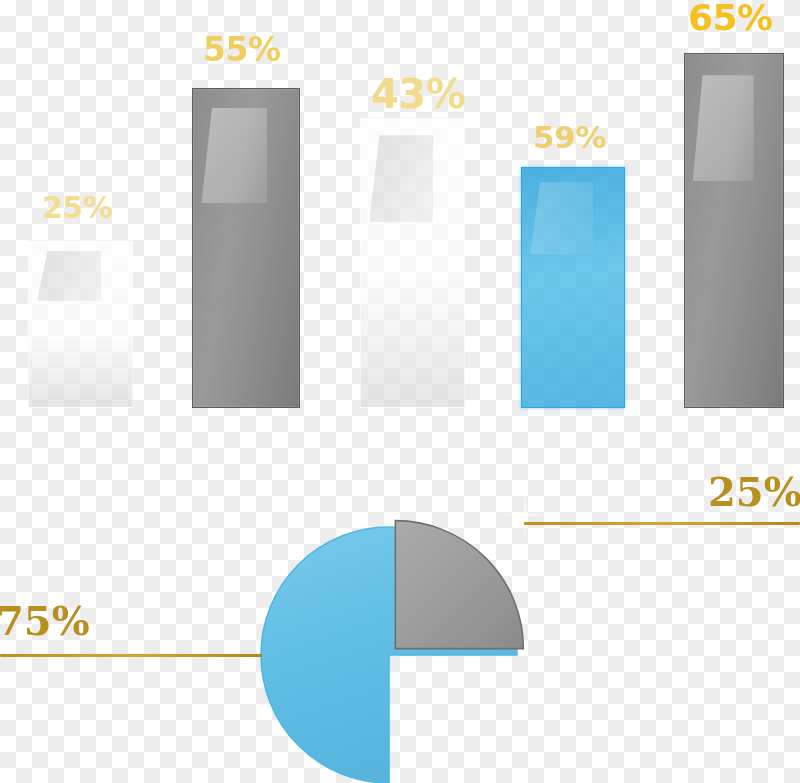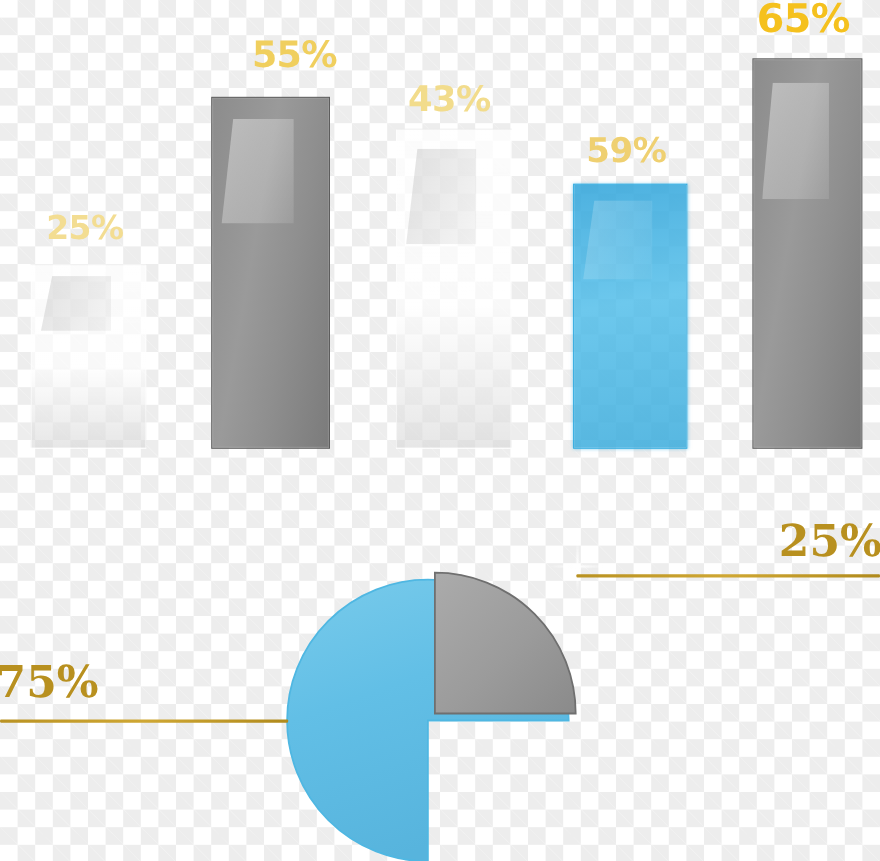--- a/index.html
+++ b/index.html
@@ -82,26 +82,26 @@
   <div id="bar-chart">
 
     <div class="bar bar-ghost" id="bar-0" style="left: 28px; width: 105px; top: 240px; height: 168px;">
       <span class="gloss"></span>
     </div>
     <div class="bar-label" id="bar-label-0" style="left: 42px; top: 193px; font-size: 30px; color: rgb(243, 221, 146);">25%</div>
 
     <div class="bar bar-grey" id="bar-1" style="left: 192px; width: 108px; top: 88px; height: 320px;">
       <span class="gloss"></span>
     </div>
-    <div class="bar-label" id="bar-label-1" style="left: 203px; top: 33px; font-size: 33px; color: rgb(240, 207, 94); margin-left: 26px;">55%</div>
+    <div class="bar-label" id="bar-label-1" style="left: 203px; top: 33px; font-size: 33px; color: rgb(240, 207, 94);">55%</div>
 
     <div class="bar bar-ghost" id="bar-2" style="left: 360px; width: 105px; top: 117px; height: 291px;">
       <span class="gloss"></span>
     </div>
-    <div class="bar-label" id="bar-label-2" style="left: 371px; top: 74px; font-size: 32px; color: rgb(242, 220, 140);">43%</div>
+    <div class="bar-label" id="bar-label-2" style="left: 371px; top: 74px; font-size: 40px; color: rgb(242, 220, 140);">43%</div>
 
     <div class="bar bar-blue" id="bar-3" style="left: 521px; width: 104px; top: 167px; height: 241px;">
       <span class="gloss"></span>
     </div>
     <div class="bar-label" id="bar-label-3" style="left: 533px; top: 122px; font-size: 31px; color: rgb(239, 208, 113);">59%</div>
 
     <div class="bar bar-grey" id="bar-4" style="left: 684px; width: 100px; top: 53px; height: 355px;">
       <span class="gloss"></span>
     </div>
     <div class="bar-label" id="bar-label-4" style="left: 688px; top: 0px; font-size: 36px; color: rgb(245, 193, 30);">65%</div>

